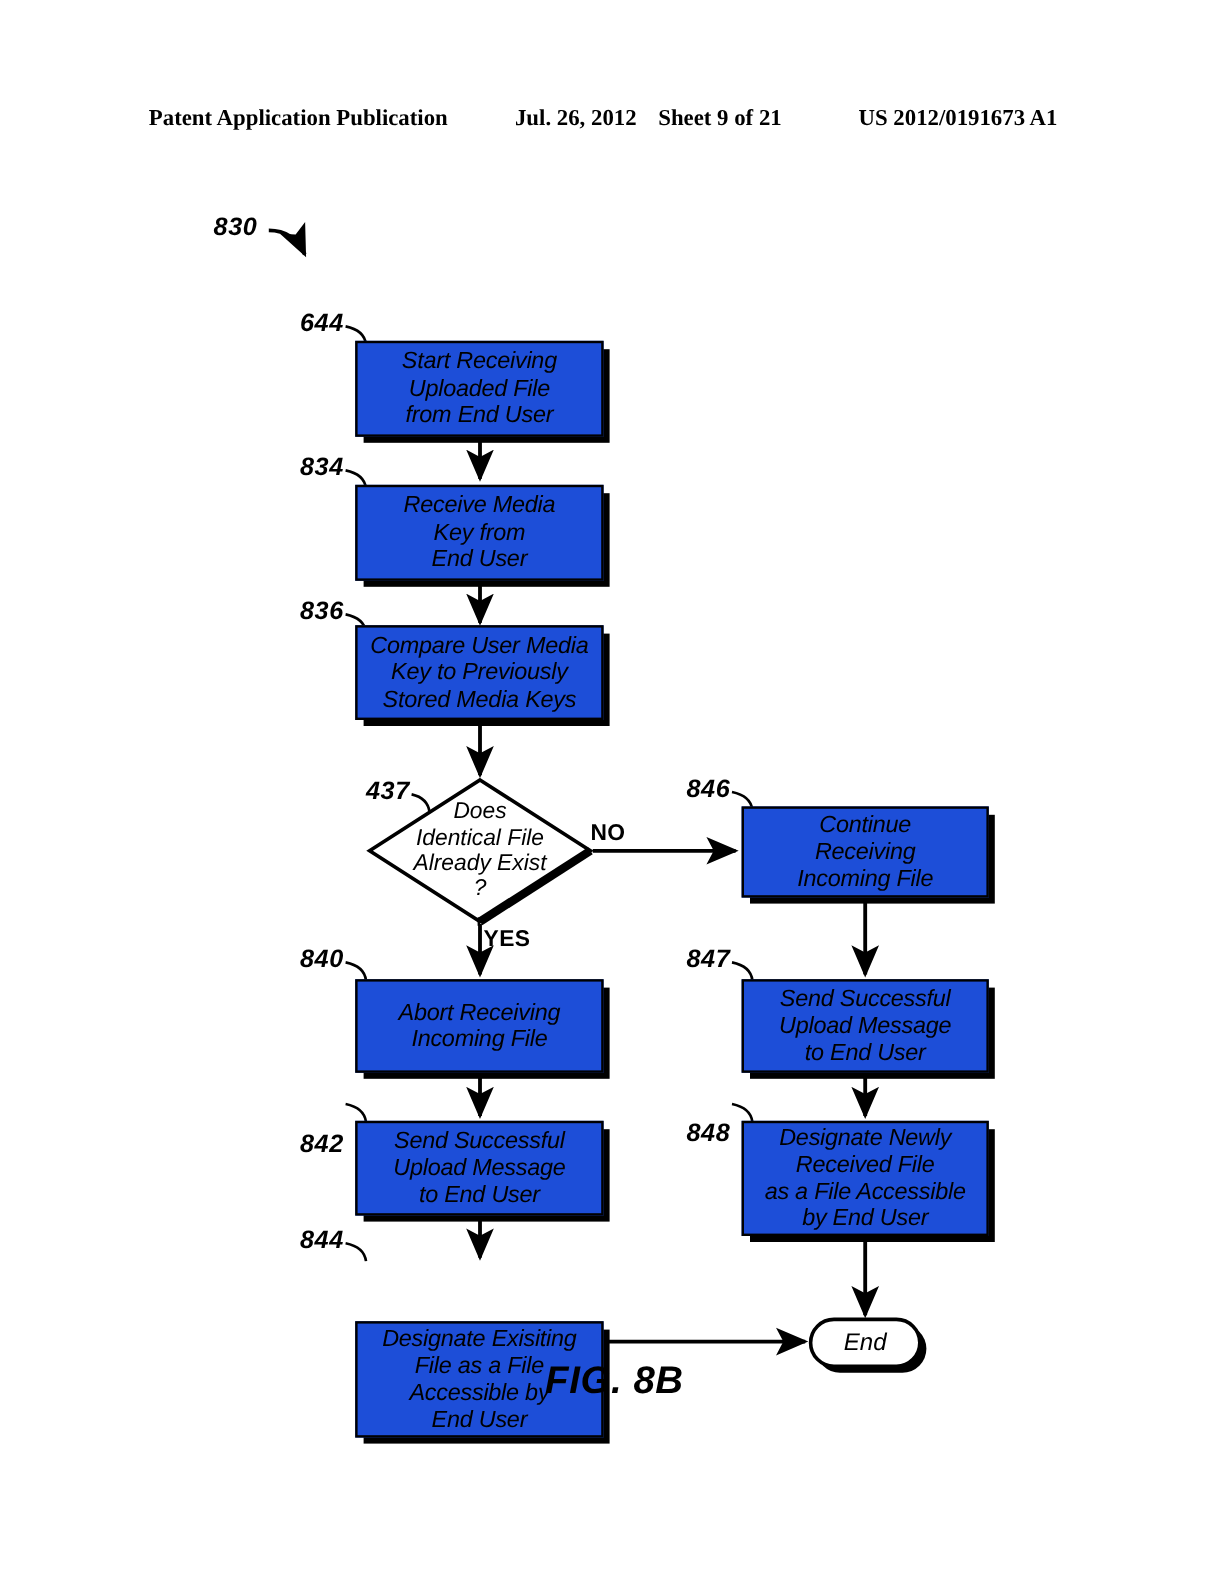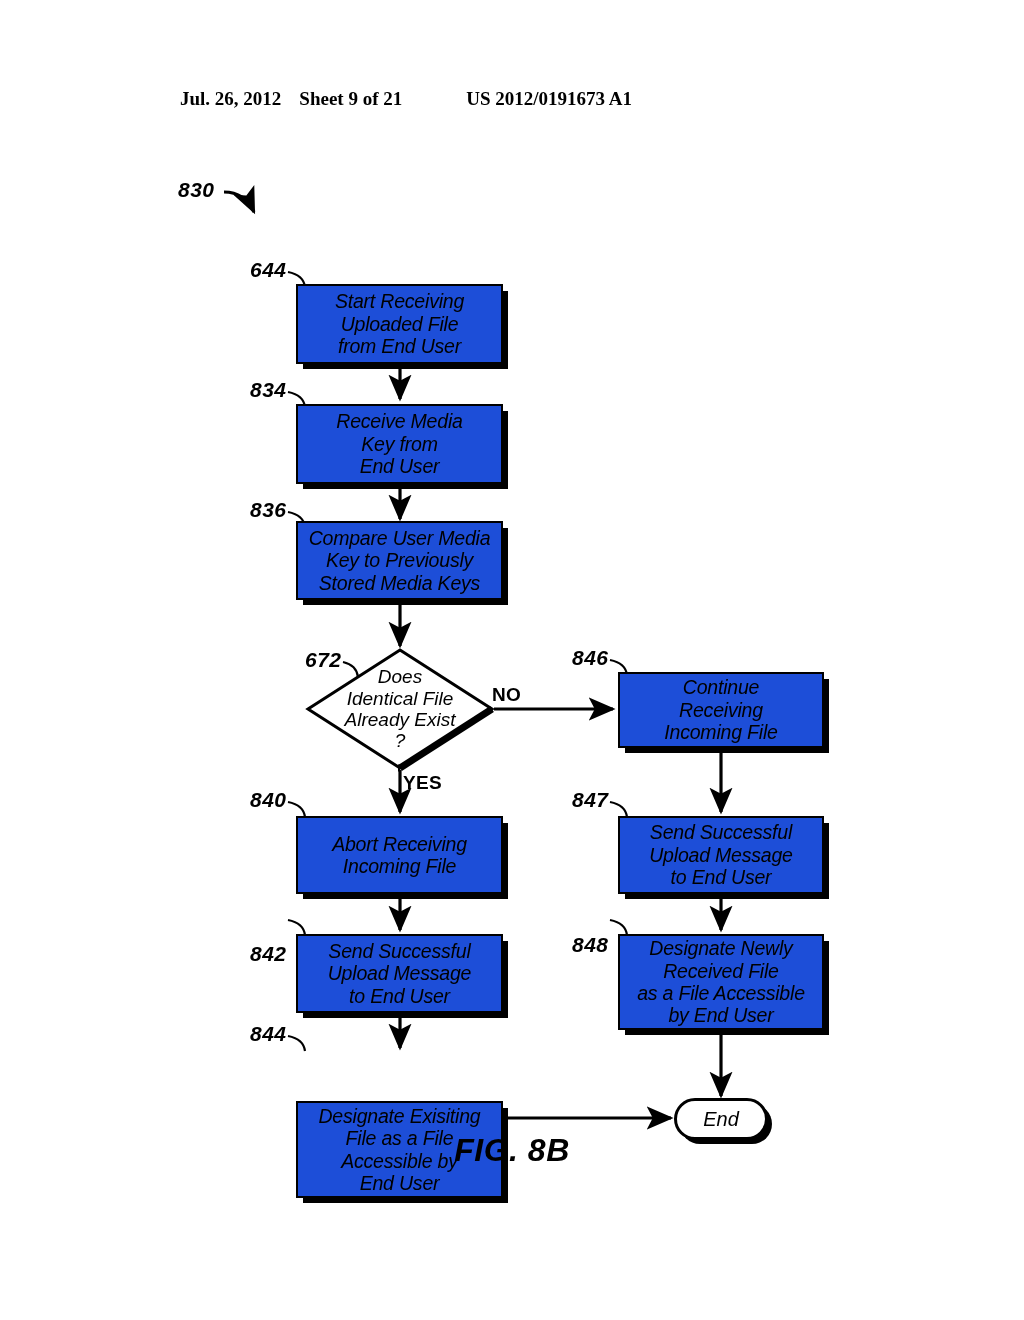--- a/index.html
+++ b/index.html
@@ -127,20 +127,21 @@
     font-style: italic;
     font-weight: bold;
     font-size: 32px;
     letter-spacing: 0.5px;
   }
 </style>
 </head>
 <body>
 
 <div class="pub-header">
+  <span class="ph-title">Patent Application Publication</span>
   <span class="ph-date">Jul. 26, 2012</span>
   <span class="ph-sheet">Sheet 9 of 21</span>
   <span class="ph-num">US 2012/0191673 A1</span>
 </div>
 
 <div id="figure-surface">
   <svg width="1024" height="1320" viewBox="0 0 1024 1320" xmlns="http://www.w3.org/2000/svg">
     <defs>
       <marker id="arrowhead" markerWidth="9" markerHeight="9" refX="7.6" refY="4.0" orient="auto" markerUnits="strokeWidth">
         <path d="M0,0.4 L8.4,4.0 L0,7.6 L1.9,4.0 Z" fill="#000000"></path>
@@ -253,21 +254,21 @@
 
 <div class="terminal" style="left:674px; top:1098px; width:94px; height:42px;">
   <span>End</span>
 </div>
 
 <div class="ref" style="left:178px; top:178px;">830</div>
 
 <div class="ref" style="left:250px; top:258px;">644</div>
 <div class="ref" style="left:250px; top:378px;">834</div>
 <div class="ref" style="left:250px; top:498px;">836</div>
-<div class="ref" style="left:305px; top:648px;">672</div>
+<div class="ref" style="left:305px; top:648px;">437</div>
 <div class="ref" style="left:250px; top:788px;">840</div>
 <div class="ref" style="left:250px; top:942px;">842</div>
 <div class="ref" style="left:250px; top:1022px;">844</div>
 <div class="ref" style="left:572px; top:646px;">846</div>
 <div class="ref" style="left:572px; top:788px;">847</div>
 <div class="ref" style="left:572px; top:906px;margin-top:27px;">848</div>
 
 <div class="branch" style="left:492px; top:684px;">NO</div>
 <div class="branch" style="left:403px; top:772px;">YES</div>
 

